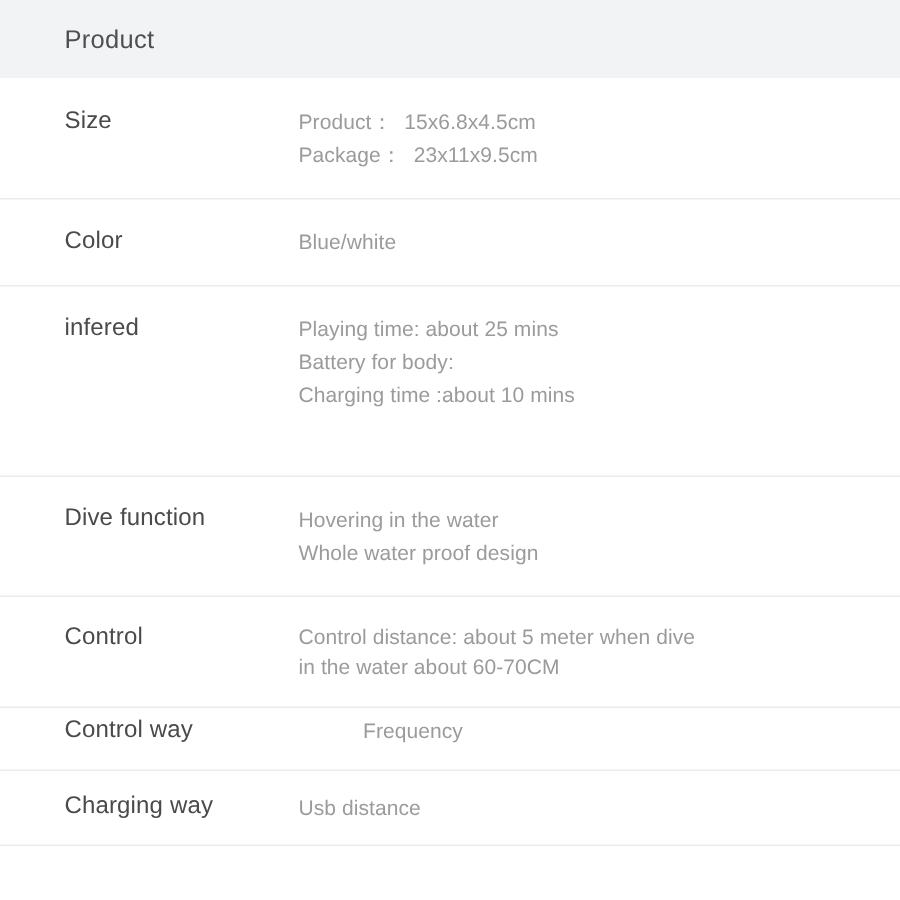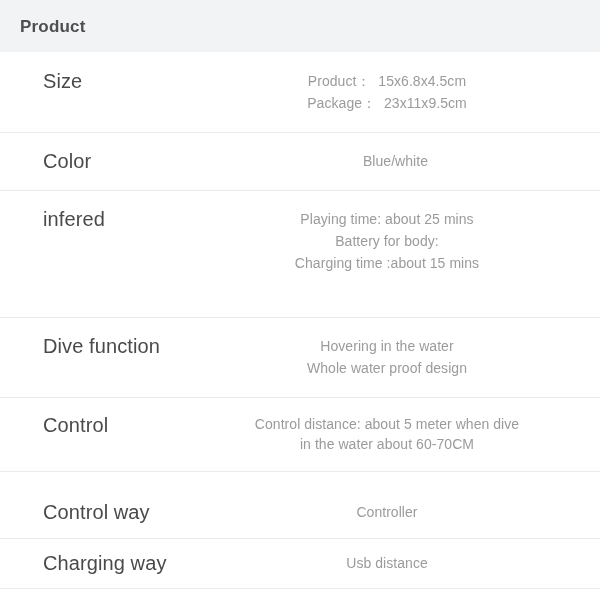--- a/index.html
+++ b/index.html
@@ -26,25 +26,25 @@
 
   
   .sheet-header {
     height: 52px;
     background: #f2f3f5;
     display: flex;
     align-items: center;
     box-sizing: border-box;
   }
   .sheet-header-title {
-    padding-left: 20px;
+    padding-left: 43px;
     font-size: 17px;
     color: #4f4f4f;
     letter-spacing: 0.2px;
-    font-weight: 700;
+    font-weight: 400;
     line-height: 1;
   }
 
   
   .spec-rows {
     display: block;
   }
   .spec-row {
     display: flex;
     align-items: flex-start;
@@ -60,47 +60,46 @@
     left: -23px;
     right: -25px;
     top: 0;
     height: 1px;
     background: #ebebeb;
   }
 
   .spec-label {
     width: 156px;
     flex: 0 0 156px;
-    font-size: 20px;
+    font-size: 16px;
     color: #4a4a4a;
     font-weight: 400;
     line-height: 22px;
     letter-spacing: 0.1px;
   }
   .spec-value {
     flex: 1 1 auto;
     font-size: 14px;
     color: #9b9b9b;
     font-weight: 400;
     line-height: 22px;
     letter-spacing: 0.05px;
   }
   .spec-value-line {
     display: block;
     white-space: pre;
-    text-align: center;
   }
 
   
   .spec-row.r-size        { padding-top: 18px; padding-bottom: 18px; }
-  .spec-row.r-color       { padding-top: 18px; padding-bottom: 18px; gap: 17px; }
+  .spec-row.r-color       { padding-top: 18px; padding-bottom: 18px; }
   .spec-row.r-battery     { padding-top: 18px; padding-bottom: 19px; }
   .spec-row.r-dive        { padding-top: 18px; padding-bottom: 18px; margin-top: 24px; }
   .spec-row.r-control     { padding-top: 17px; padding-bottom: 17px; }
-  .spec-row.r-controlway  { padding-top: 30px; padding-bottom: 15px; }
+  .spec-row.r-controlway  { padding-top: 5px; padding-bottom: 15px; gap: 43px; }
   .spec-row.r-chargingway { padding-top: 14px; padding-bottom: 14px; }
   .spec-row.r-content     { padding-top: 14px; padding-bottom: 14px; }
 
   .spec-row.r-control .spec-value { line-height: 20px; }
 </style>
 </head>
 <body>
 
 <div class="spec-sheet">
 
@@ -123,21 +122,21 @@
       <div class="spec-value">
         <span class="spec-value-line">Blue/white</span>
       </div>
     </div>
 
     <div class="spec-row r-battery">
       <div class="spec-label">infered</div>
       <div class="spec-value">
         <span class="spec-value-line">Playing time: about 25 mins</span>
         <span class="spec-value-line">Battery for body:</span>
-        <span class="spec-value-line">Charging time :about 15 mins</span>
+        <span class="spec-value-line">Charging time :about 10 mins</span>
       </div>
     </div>
 
     <div class="spec-row r-dive">
       <div class="spec-label">Dive function</div>
       <div class="spec-value">
         <span class="spec-value-line">Hovering in the water</span>
         <span class="spec-value-line">Whole water proof design</span>
       </div>
     </div>
@@ -146,21 +145,21 @@
       <div class="spec-label">Control</div>
       <div class="spec-value">
         <span class="spec-value-line">Control distance: about 5 meter when dive</span>
         <span class="spec-value-line">in the water about 60-70CM</span>
       </div>
     </div>
 
     <div class="spec-row r-controlway">
       <div class="spec-label">Control way</div>
       <div class="spec-value">
-        <span class="spec-value-line">Controller</span>
+        <span class="spec-value-line">Frequency</span>
       </div>
     </div>
 
     <div class="spec-row r-chargingway">
       <div class="spec-label">Charging way</div>
       <div class="spec-value">
         <span class="spec-value-line">Usb distance</span>
       </div>
     </div>
 

